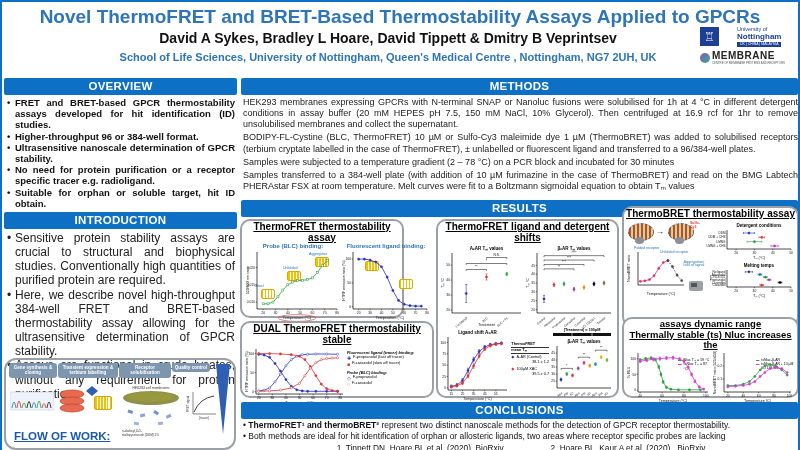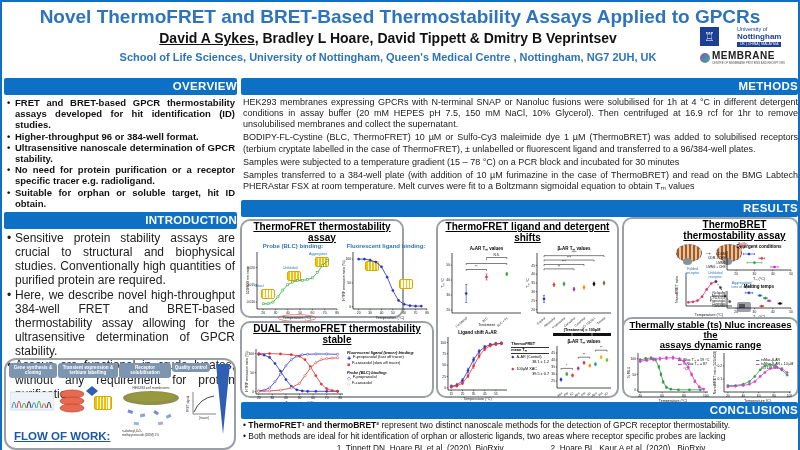--- a/index.html
+++ b/index.html
@@ -1,23 +1,23 @@
 <!DOCTYPE html>
 <html><head>
 <meta charset="utf-8">
 <style>
   html,body{margin:0;padding:0;}
   #poster{position:relative;width:800px;height:450px;background:#fff;overflow:hidden;
     font-family:"Liberation Sans",sans-serif;border:2px solid #0d70c4;border-bottom:none;box-sizing:border-box;}
   .bar{position:absolute;background:#0d70c4;color:#fff;font-weight:bold;font-size:11.5px;
-    text-align:right;height:17px;line-height:17px;border-radius:2px;letter-spacing:.3px;}
+    text-align:center;height:17px;line-height:17px;border-radius:2px;letter-spacing:.3px;}
   #title{position:absolute;top:4px;left:10px;right:10px;text-align:center;font-size:19px;
     font-weight:bold;color:#2d74bb;}
   #authors{position:absolute;top:28px;left:0;right:24px;text-align:center;font-size:14px;font-weight:bold;color:#111;}
-  #authors .lead{text-decoration:underline;}
+  #authors .lead{}
   #affil{position:absolute;top:49px;left:0;right:24px;text-align:center;font-size:11px;font-weight:bold;color:#2d74bb;}
   #logos{position:absolute;top:25px;right:4px;width:94px;}
   .uon{display:flex;align-items:stretch;}
   .uon-box{width:19px;height:19px;background:#1c3f94;color:#fff;font-size:12px;display:flex;align-items:center;justify-content:center;}
   .uon-text{padding-left:18px;line-height:1;}
   .uon-t1{font-size:5.5px;color:#1c3f94;}
   .uon-t2{font-size:8px;font-weight:bold;color:#1c3f94;}
   .uon-sub{margin-top:1px;background:#1c3f94;color:#fff;font-size:3.5px;text-align:center;padding:1px 0;}
   .compare{display:flex;align-items:center;margin-top:3px;background:#fff;}
   .compare-dot{width:10px;height:10px;border-radius:50%;background:linear-gradient(135deg,#7b5ea7,#3aa8a0);margin-right:2px;}
@@ -89,21 +89,21 @@
     <li>FRET and BRET-based GPCR thermostability assays developed for hit identification (ID) studies.</li>
     <li>Higher-throughput 96 or 384-well format.</li>
     <li>Ultrasensitive nanoscale determination of GPCR stability.</li>
     <li>No need for protein purification or a receptor specific tracer e.g. radioligand.</li>
     <li>Suitable for orphan or soluble target, hit ID obtain.</li>
   </ul>
 
   <div id="methods-text">
     <p>HEK293 membranes expressing GPCRs with N-terminal SNAP or Nanoluc fusions were solubilised for 1h at 4 °C in different detergent conditions in assay buffer (20 mM HEPES pH 7.5, 150 mM NaCl, 10% Glycerol). Then centrifuged at 16.9 rcf for 1hr to remove unsolubilised membranes and collect the supernatant.</p>
     <p>BODIPY-FL-Cystine (BLC, ThermoFRET) 10 µM or Sulfo-Cy3 maleimide dye 1 µM (ThermoBRET) was added to solubilised receptors (terbium cryptate labelled in the case of ThermoFRET), ± unlabelled or fluorescent ligand and transferred to a 96/384-well plates.</p>
-    <p>Samples were subjected to a temperature gradient (15 – 78 °C) on a PCR block and incubated for 30 minutes</p>
+    <p>Samples were subjected to a temperature gradient (2 – 78 °C) on a PCR block and incubated for 30 minutes</p>
     <p>Samples transferred to a 384-well plate (with addition of 10 µM furimazine in the case of ThermoBRET) and read on the BMG Labtech PHERAstar FSX at room temperature. Melt curves were fit to a Boltzmann sigmoidal equation to obtain Tₘ values</p>
   </div>
 
   <div class="bar" style="left:2px;top:210px;width:233px;">INTRODUCTION</div>
   <ul class="blist" id="intro-list">
     <li>Sensitive protein stability assays are crucial to structural and biophysical studies. Conventionally high quantities of purified protein are required.</li>
     <li>Here, we describe novel high-throughput 384-well FRET and BRET-based thermostability assay allowing for the ultrasensitive determination of GPCR stability.</li>
     <li>Assays are functional in crude lysates, without any requirement for protein purification</li>
   </ul>
 
@@ -593,21 +593,21 @@
               <line x1="46.48936170212767" y1="13.199999999999996" x2="57.97872340425532" y2="13.199999999999996" stroke="#000" stroke-width="0.5"></line>
               <line x1="46.48936170212767" y1="13.199999999999996" x2="46.48936170212767" y2="14.599999999999996" stroke="#000" stroke-width="0.5"></line>
               <line x1="57.97872340425532" y1="13.199999999999996" x2="57.97872340425532" y2="14.599999999999996" stroke="#000" stroke-width="0.5"></line>
               <text x="52.23404255319149" y="11.899999999999995" font-size="3.3" fill="#111" text-anchor="middle">**</text>
             </svg>
           </div>
       </div>
     </div>
   </div>
 
-  <div class="panel" style="left:620px;top:215px;width:177px;height:121px;padding-left:48px;">
+  <div class="panel" style="left:620px;top:204px;width:177px;height:121px;">
     <div class="ptitle">ThermoBRET thermostability assay</div>
     <div style="display:flex;padding:1px 2px;">
       <div style="position:relative;width:80px;height:78px;">
         <span class="micelle" style="position:absolute;left:2px;top:2px;"></span>
         <span class="nlucblob" style="position:absolute;left:9px;top:16px;"></span>
         <span style="position:absolute;left:30px;top:6px;font-size:8px;font-weight:bold;">→</span>
         <span class="micelle" style="position:absolute;left:42px;top:2px;"></span>
         <span class="nlucblob" style="position:absolute;left:49px;top:16px;"></span>
         <span style="position:absolute;left:64px;top:0;font-size:3.5px;color:#e03131;font-weight:bold;">Sulfo-Cy3</span>
         <div class="chart" style="position:absolute;left:0;top:28px;width:62px;height:48px;">
@@ -828,22 +828,22 @@
           </div>
         <div class="legend-item">
             <span class="lg-mark" style="color: rgb(224, 49, 49);">○</span>
             <span>F-carazolol</span>
           </div>
       </div>
     </div>
   </div>
 
   <div class="panel" style="left:620px;top:315px;width:177px;height:81px;">
+    <div class="ptitle" style="font-size:9.5px;margin-top:0;">assays dynamic range</div>
     <div class="ptitle" style="font-size:9.5px;">Thermally stable (ts) Nluc increases the</div>
-    <div class="ptitle" style="font-size:9.5px;margin-top:0;">assays dynamic range</div>
     <div style="display:flex;padding:0 2px;">
       <div class="chart" style="width:88px;height:54px;">
         <div style="position:absolute;left:52px;top:8px;font-size:3.6px;line-height:1.3;">
           <div class="legend-item">
               <span class="lg-mark" style="font-size: 3.6px; color: rgb(47, 158, 68);">▬</span>
               <span>Nluc Tₘ = 59 °C</span>
             </div>
           <div class="legend-item">
               <span class="lg-mark" style="font-size: 3.6px; color: rgb(214, 59, 208);">▬</span>
               <span>tsNluc Tₘ = 87 °C</span>

